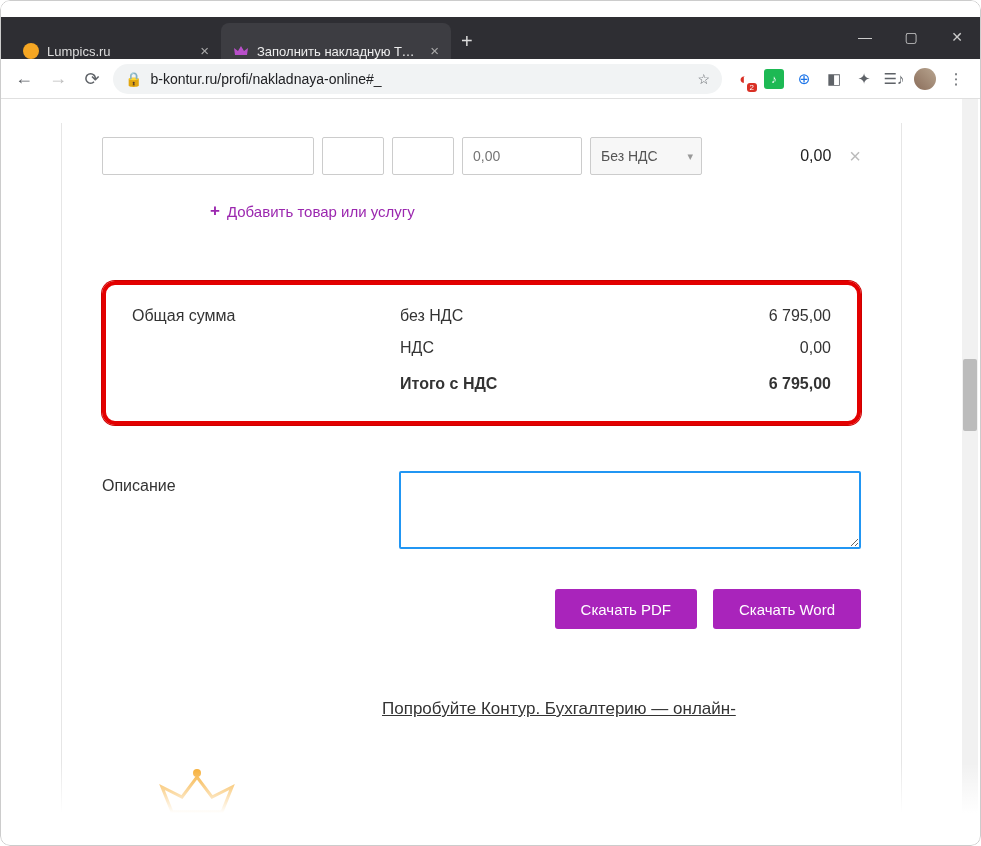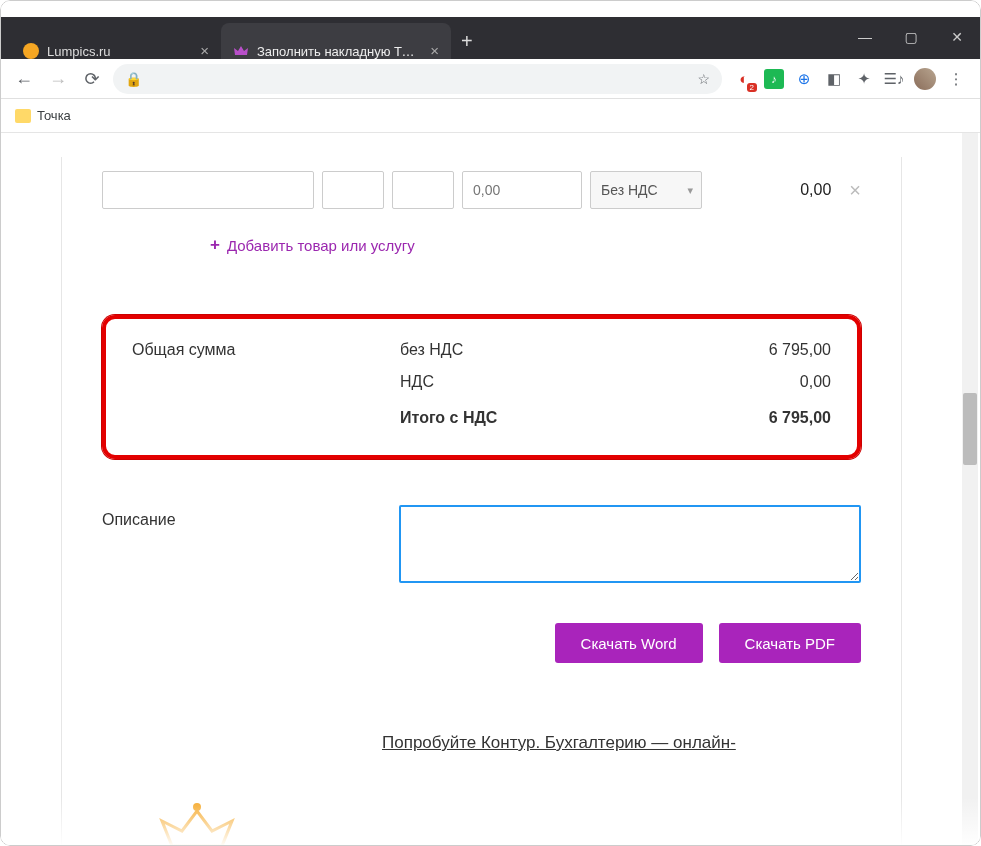--- a/index.html
+++ b/index.html
@@ -85,38 +85,35 @@
       <div class="win-btn">✕</div>
     </div>
   </div>
 
   <div class="toolbar">
     <div class="nav-btn">←</div>
     <div class="nav-btn" style="color:#bdbdbd">→</div>
     <div class="nav-btn">⟳</div>
     <div class="addrbar">
       <span class="lock">🔒</span>
+      <span class="url">b-kontur.ru/profi/nakladnaya-online#_</span>
       <span class="star">☆</span>
     </div>
     <div class="ext-icons">
       <div class="ext-ico" style="color:#d93025">◐<span class="badge">2</span></div>
       <div class="ext-ico" style="background:#1db954;border-radius:3px;color:#fff;font-size:11px">♪</div>
       <div class="ext-ico" style="color:#1a73e8">⊕</div>
       <div class="ext-ico" style="color:#5f6368">◧</div>
       <div class="ext-ico" style="color:#5f6368">✦</div>
       <div class="ext-ico" style="color:#5f6368">☰♪</div>
       <div class="avatar"></div>
       <div class="ext-ico" style="color:#5f6368">⋮</div>
     </div>
   </div>
 
-  <div class="bookmarks">
-    <span class="folder-ico"></span>
-    <span>Точка</span>
-  </div>
 
   <div class="page-wrap">
     <div class="content">
       <div class="content-inner">
 
         <div class="row-inputs">
           <input class="inp" style="width: 212px;">
           <input class="inp" style="width: 62px;">
           <input class="inp" style="width: 62px;">
           <input class="inp placeholder" style="width: 120px;" placeholder="0,00">
@@ -149,22 +146,22 @@
             <span class="val">6 795,00</span>
           </div>
         </div>
 
         <div class="desc-row">
           <div class="desc-lbl">Описание</div>
           <textarea class="desc-ta" style=""></textarea>
         </div>
 
         <div class="btns">
+          <button class="btn-dl">Скачать PDF</button>
           <button class="btn-dl">Скачать Word</button>
-          <button class="btn-dl">Скачать PDF</button>
         </div>
 
         <div class="promo">Попробуйте Контур. Бухгалтерию — онлайн-</div>
 
         <div class="crown-cat">
           <svg viewBox="0 0 140 50">
               <path d="M30 45 L20 20 L40 30 L55 10 L70 30 L90 20 L80 45 Z" fill="none" stroke="#f5a623" stroke-width="3"></path>
               <circle cx="55" cy="6" r="4" fill="#f5a623"></circle>
             </svg>
         </div>

